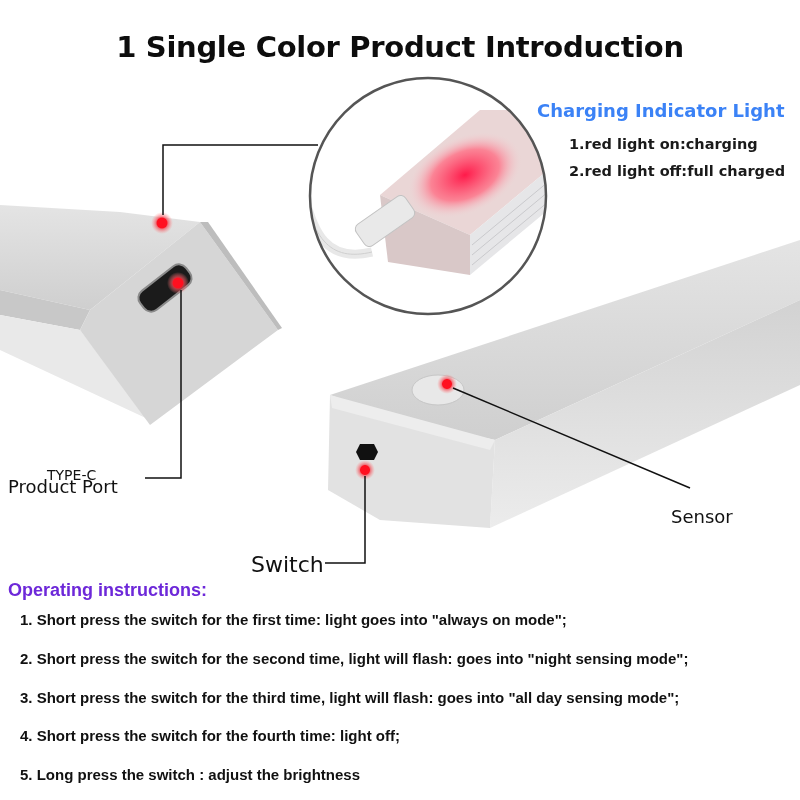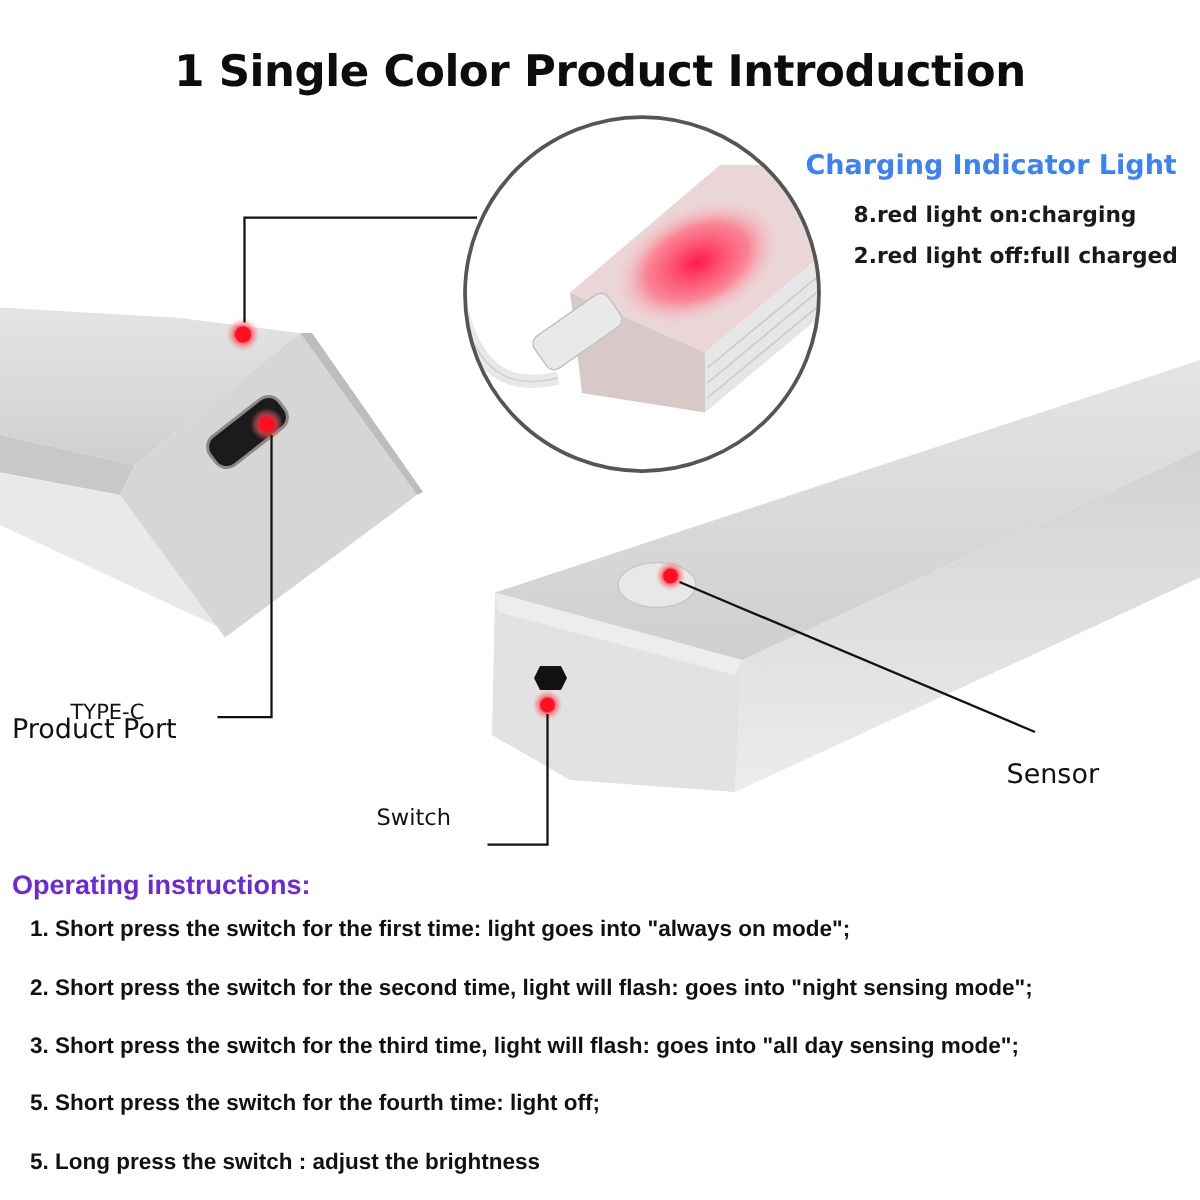--- a/index.html
+++ b/index.html
@@ -93,26 +93,26 @@
   <line x1="453" y1="388" x2="690" y2="488" stroke="#111" stroke-width="1.5"></line>
 
   <polygon points="360,444 374,444 378,452 374,460 360,460 356,452" fill="#111"></polygon>
   <circle cx="365" cy="470" r="10" fill="url(#dotGlow)"></circle>
   <polyline points="365,476 365,563 325,563" fill="none" stroke="#111" stroke-width="1.5"></polyline>
 </svg>
 
 <div class="abs title">1 Single Color Product Introduction</div>
 
 <div class="abs ind-title">Charging Indicator Light</div>
-<div class="abs ind-item" style="top:136px;">8.red light on:charging</div>
+<div class="abs ind-item" style="top:136px;">1.red light on:charging</div>
 <div class="abs ind-item" style="top:163px;">2.red light off:full charged</div>
 
 <div class="abs lbl" style="left:47px; top:467px; font-size:14px; font-weight:normal;">TYPE-C</div>
 <div class="abs lbl" style="left:8px; top:476px; font-size:18px;">Product Port</div>
-<div class="abs lbl" style="left:251px; top:536px; font-size:15px;">Switch</div>
+<div class="abs lbl" style="left:251px; top:552px; font-size:22px;">Switch</div>
 <div class="abs lbl" style="left:671px; top:490px; font-size:18px;margin-top:16px;">Sensor</div>
 
 <div class="abs ops-title">Operating instructions:</div>
 <div class="abs ops-item" style="top:611px;text-align:center;">1. Short press the switch for the first time: light goes into "always on mode";</div>
 <div class="abs ops-item" style="top:650px;">2. Short press the switch for the second time, light will flash: goes into "night sensing mode";</div>
 <div class="abs ops-item" style="top:689px;">3. Short press the switch for the third time, light will flash: goes into "all day sensing mode";</div>
-<div class="abs ops-item" style="top:727px;">5. Short press the switch for the fourth time: light off;</div>
+<div class="abs ops-item" style="top:727px;">4. Short press the switch for the fourth time: light off;</div>
 <div class="abs ops-item" style="top:766px;">5. Long press the switch : adjust the brightness</div>
 
 </body></html>

